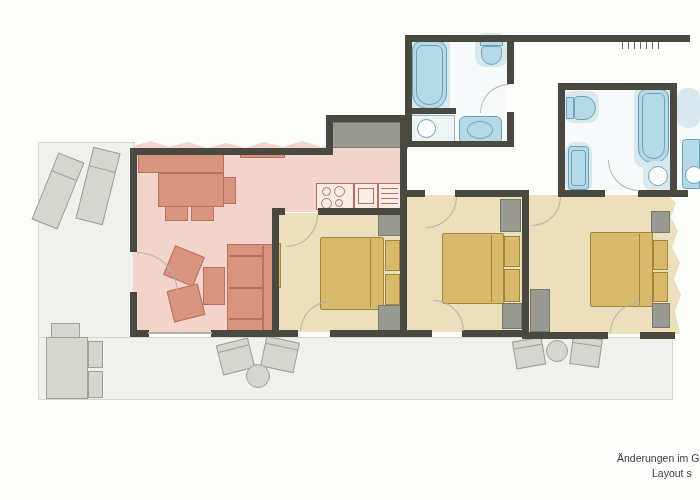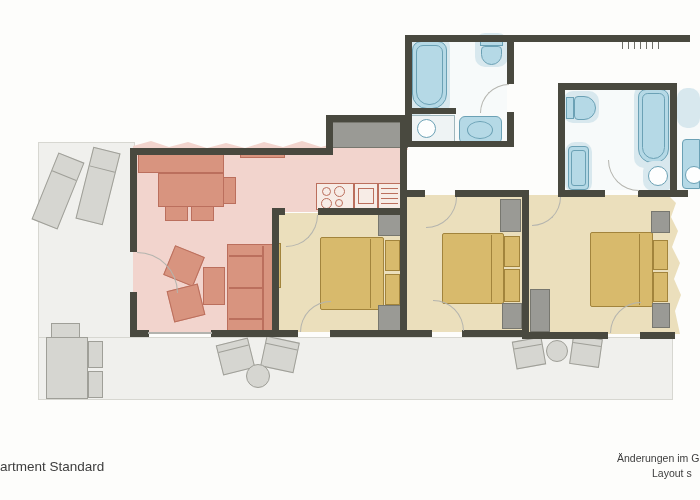--- a/index.html
+++ b/index.html
@@ -211,21 +211,18 @@
   <div class="arc" style="left:137px;top:252px;width:40px;height:40px;border-top-width:1.2px;border-right-width:1.2px;border-top-right-radius:100%;"></div>
   <div class="arc" style="left:480px;top:84px;width:28px;height:28px;border-top-width:1.2px;border-left-width:1.2px;border-top-left-radius:100%;"></div>
   <div class="arc" style="left:286px;top:215px;width:31px;height:31px;border-bottom-width:1.2px;border-right-width:1.2px;border-bottom-right-radius:100%;"></div>
   <div class="arc" style="left:300px;top:301px;width:30px;height:30px;border-top-width:1.2px;border-left-width:1.2px;border-top-left-radius:100%;"></div>
   <div class="arc" style="left:426px;top:197px;width:30px;height:30px;border-bottom-width:1.2px;border-right-width:1.2px;border-bottom-right-radius:100%;"></div>
   <div class="arc" style="left:433px;top:300px;width:30px;height:30px;border-top-width:1.2px;border-right-width:1.2px;border-top-right-radius:100%;"></div>
   <div class="arc" style="left:532px;top:197px;width:28px;height:28px;border-bottom-width:1.2px;border-right-width:1.2px;border-bottom-right-radius:100%;"></div>
   <div class="arc" style="left:610px;top:302px;width:30px;height:30px;border-top-width:1.2px;border-left-width:1.2px;border-top-left-radius:100%;"></div>
   <div class="arc" style="left:608px;top:160px;width:30px;height:30px;border-bottom-width:1.2px;border-left-width:1.2px;border-bottom-left-radius:100%;"></div>
 
-  <div class="cap-left">
-    <span>artment Standard</span>
-  </div>
   <div class="cap-right">
     <div>Änderungen im Grun</div>
     <div class="l2">Layout s</div>
   </div>
 
 </div>
 
 </body></html>

